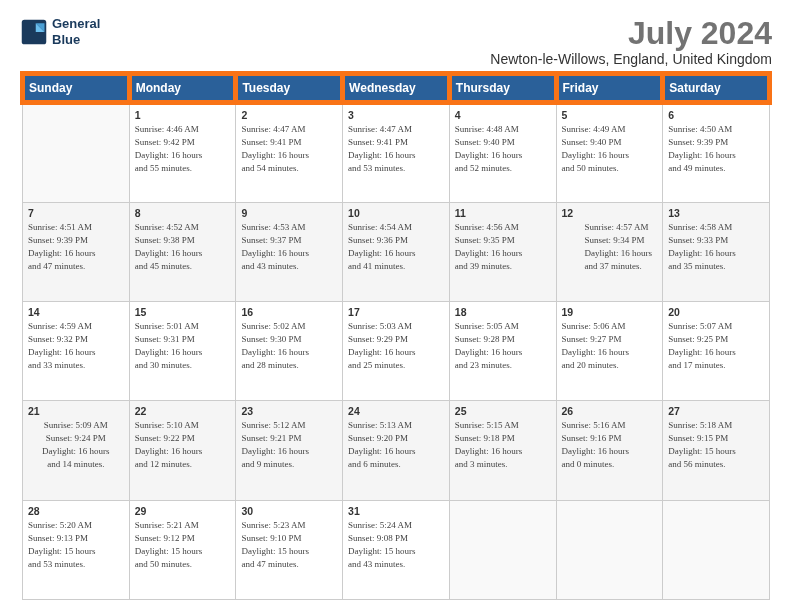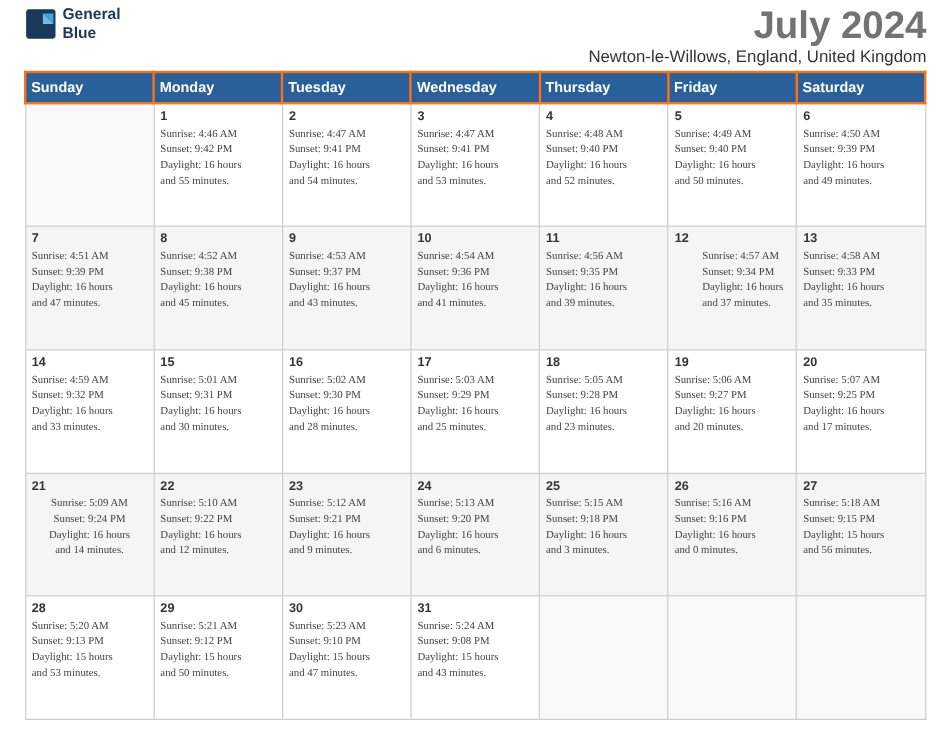--- a/index.html
+++ b/index.html
@@ -6,21 +6,21 @@
     body {
       font-family: Arial, sans-serif;
       background: #fff;
       width: 792px;
       height: 612px;
       overflow: hidden;
     }
     .page {
       width: 792px;
       height: 612px;
-      padding: 4px 20px 12px 20px;
+      padding: 16px 20px 12px 20px;
       display: flex;
       flex-direction: column;
     }
     .header {
       display: flex;
       align-items: flex-start;
       justify-content: space-between;
       margin-bottom: 4px;
     }
     .logo {
@@ -57,21 +57,21 @@
       border-collapse: collapse;
       flex: 1;
     }
     thead tr th {
       background: #2a6099;
       color: #fff;
       font-size: 12px;
       font-weight: bold;
       padding: 5px 4px;
       text-align: left;
-      border: 2px solid #f97316;
+      border: 5px solid #f97316;
     }
     tbody tr td {
       border: 1px solid #ccc;
       vertical-align: top;
       padding: 4px 5px;
       font-size: 9.5px;
       color: #333;
       height: 88px;
       width: 14.28%;
     }

